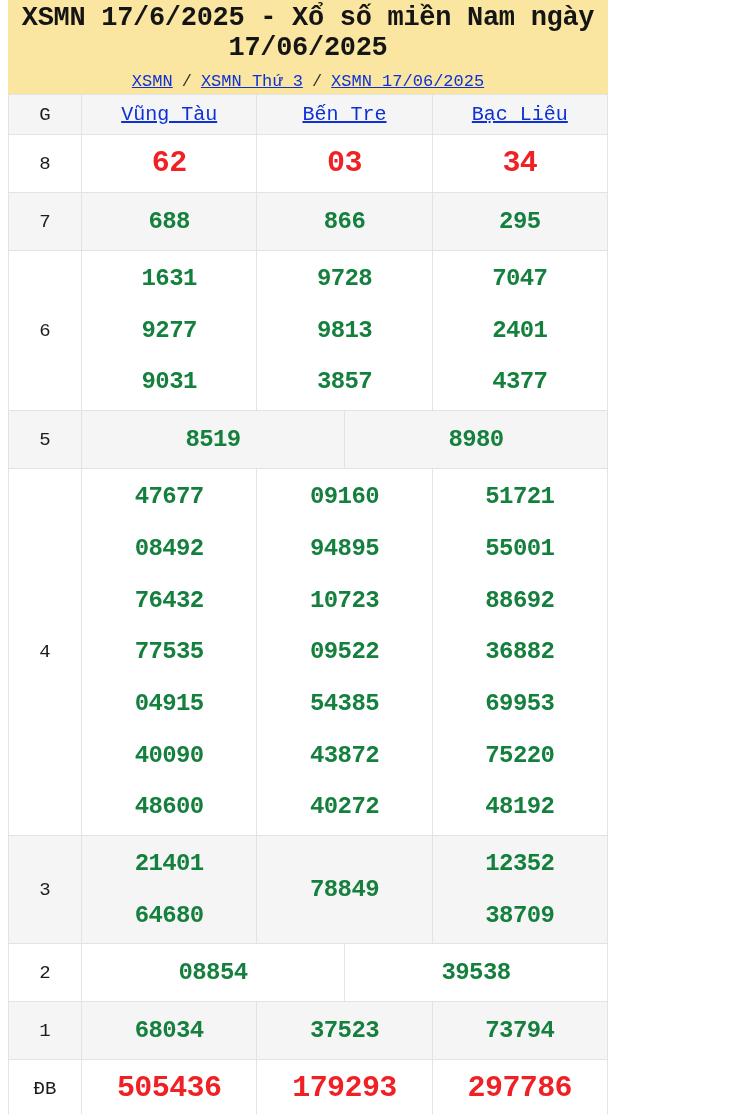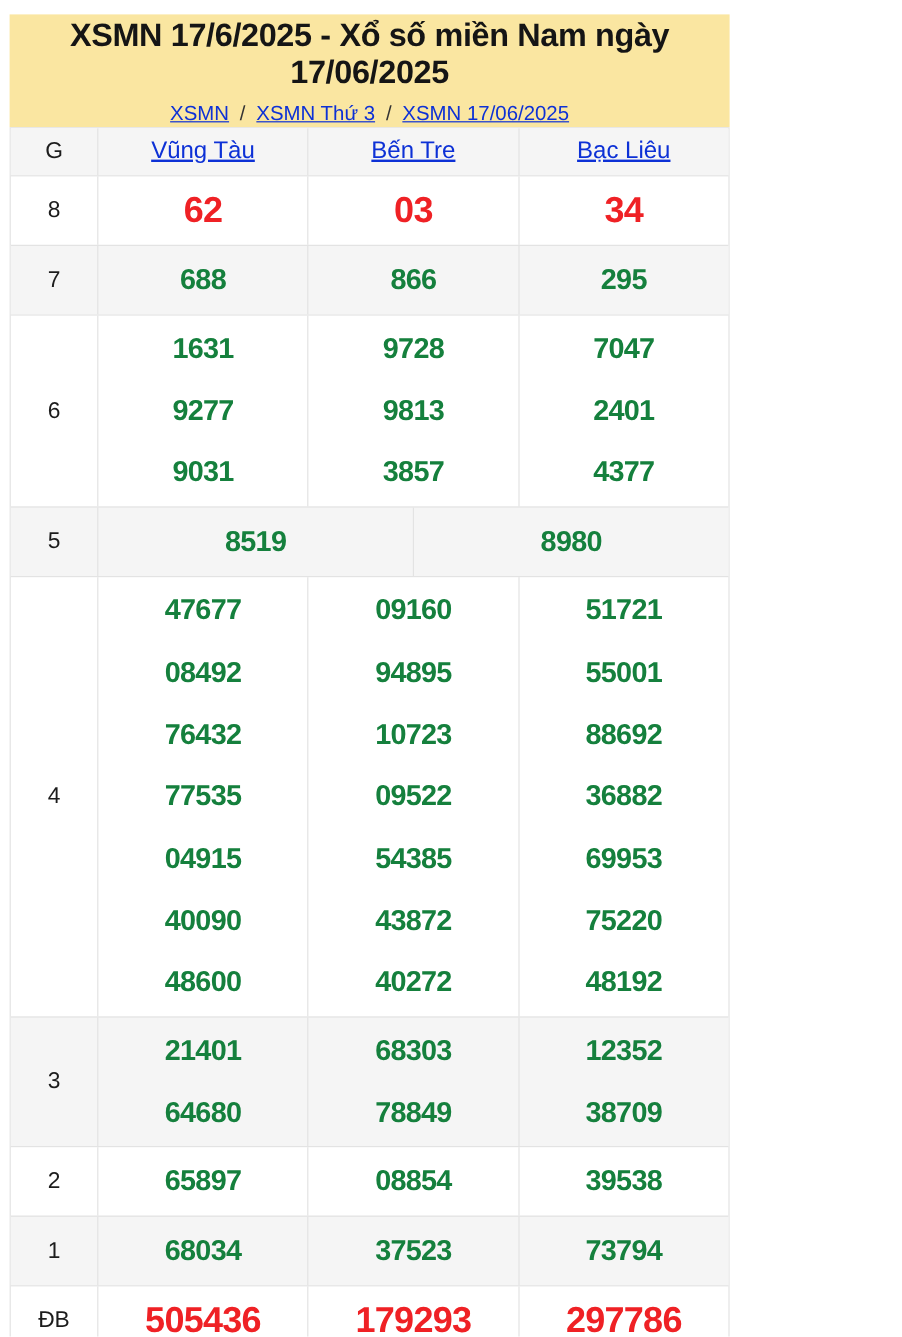--- a/index.html
+++ b/index.html
@@ -1,16 +1,16 @@
 <!DOCTYPE html>
 <html><head>
 <meta charset="utf-8">
 <style>
   html,body{margin:0;padding:0;background:#fff;font-family:"Liberation Sans","DejaVu Sans",sans-serif;}
-  .page{width:616px;height:1114px;overflow:hidden;box-sizing:border-box;padding:12px 8px;background:#fff;}
+  .page{width:616px;height:1114px;overflow:hidden;box-sizing:border-box;padding:0 8px;background:#fff;font-family:Liberation Mono, monospace;}
 
   
   .banner{background:#fae6a1;height:94px;display:flex;flex-direction:column;align-items:center;justify-content:center;}
   .title{font-size:27px;font-weight:700;color:#151515;margin:0 0 9px 0;text-align:center;letter-spacing:-0.3px;}
   .crumbs{font-size:17px;color:#222;display:flex;gap:9px;align-items:center;}
   .crumbs a{color:#0d31d6;text-decoration:underline;cursor:pointer;}
   .crumb-sep{color:#333;}
 
   
   .tbl{border:1px solid #e3e3e3;}
@@ -137,33 +137,29 @@
           <div class="num">48192</div>
         </div>
       </div>
       <div class="trow stripe">
         <div class="tier">3</div>
         <div class="vcell">
           <div class="num">21401</div>
           <div class="num">64680</div>
         </div>
         <div class="vcell">
-          <div class="num">68303</div>
           <div class="num">78849</div>
         </div>
         <div class="vcell">
           <div class="num">12352</div>
           <div class="num">38709</div>
         </div>
       </div>
       <div class="trow">
         <div class="tier">2</div>
-        <div class="vcell">
-          <div class="num">65897</div>
-        </div>
         <div class="vcell">
           <div class="num">08854</div>
         </div>
         <div class="vcell">
           <div class="num">39538</div>
         </div>
       </div>
       <div class="trow stripe">
         <div class="tier">1</div>
         <div class="vcell">

